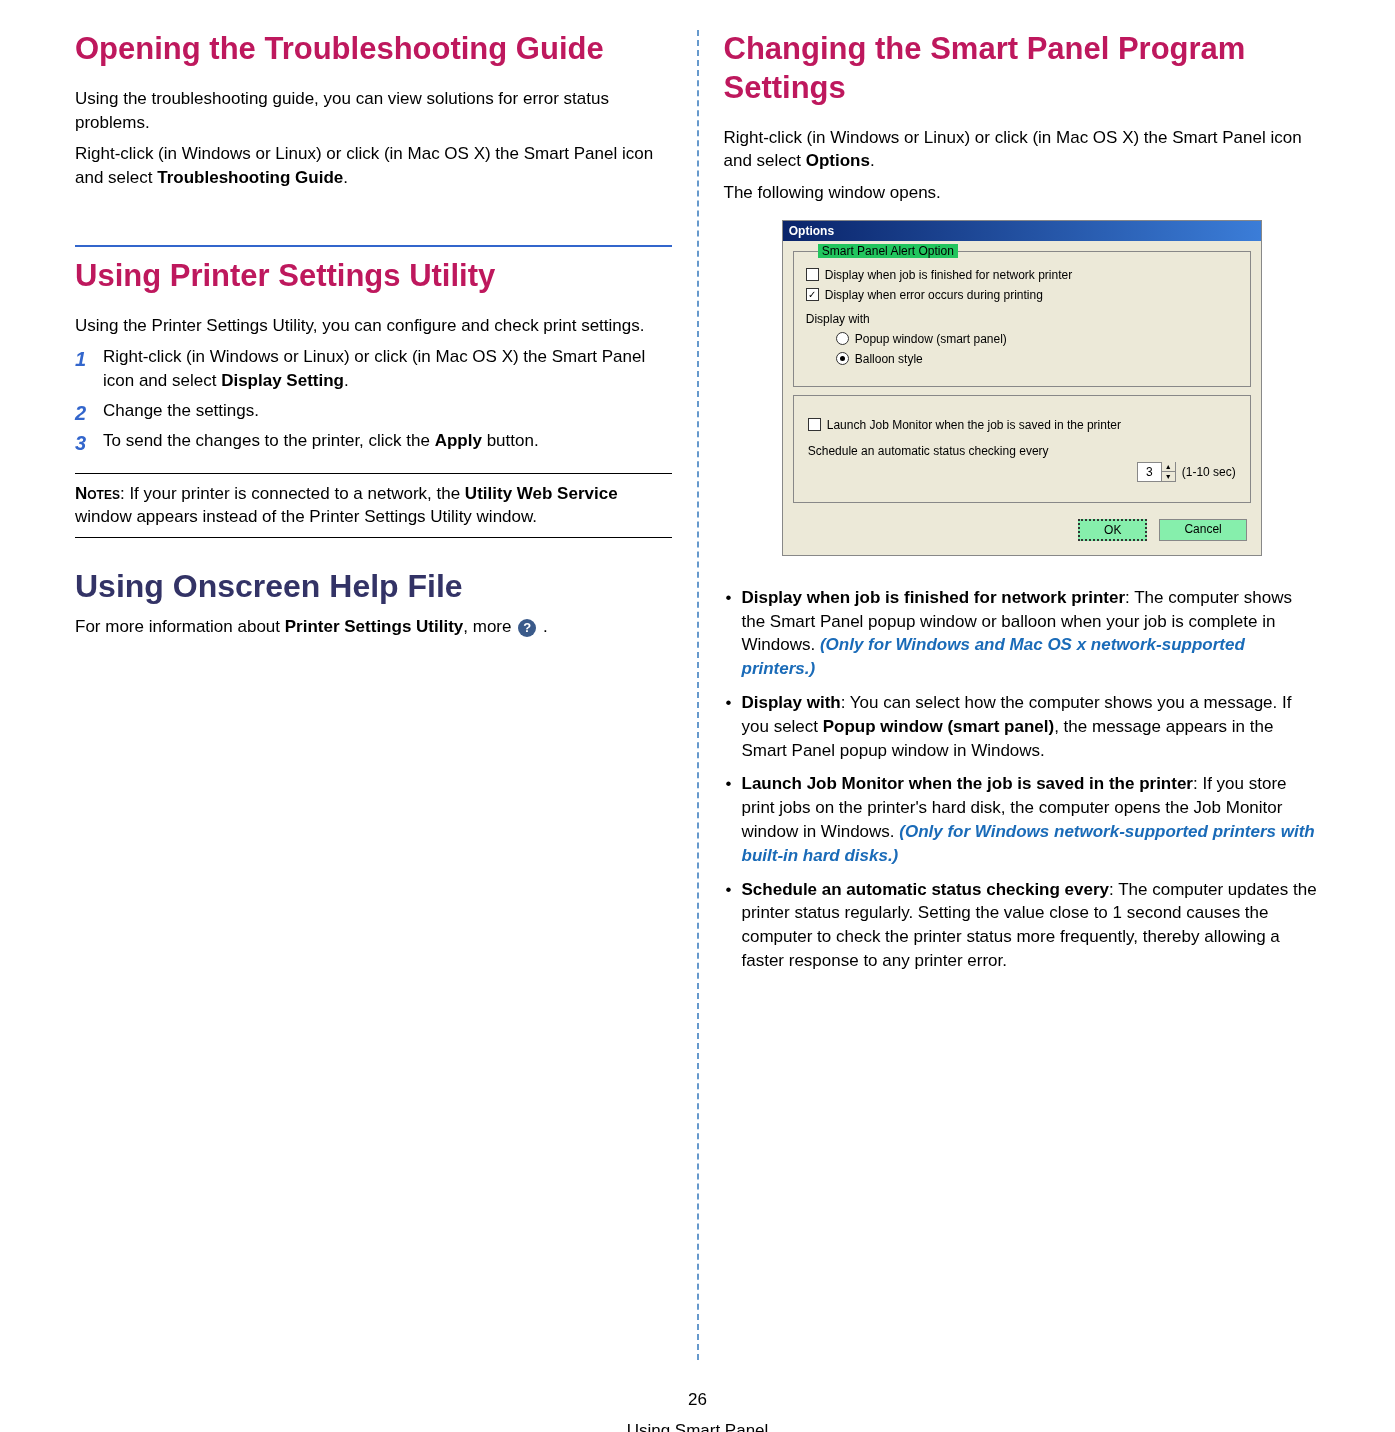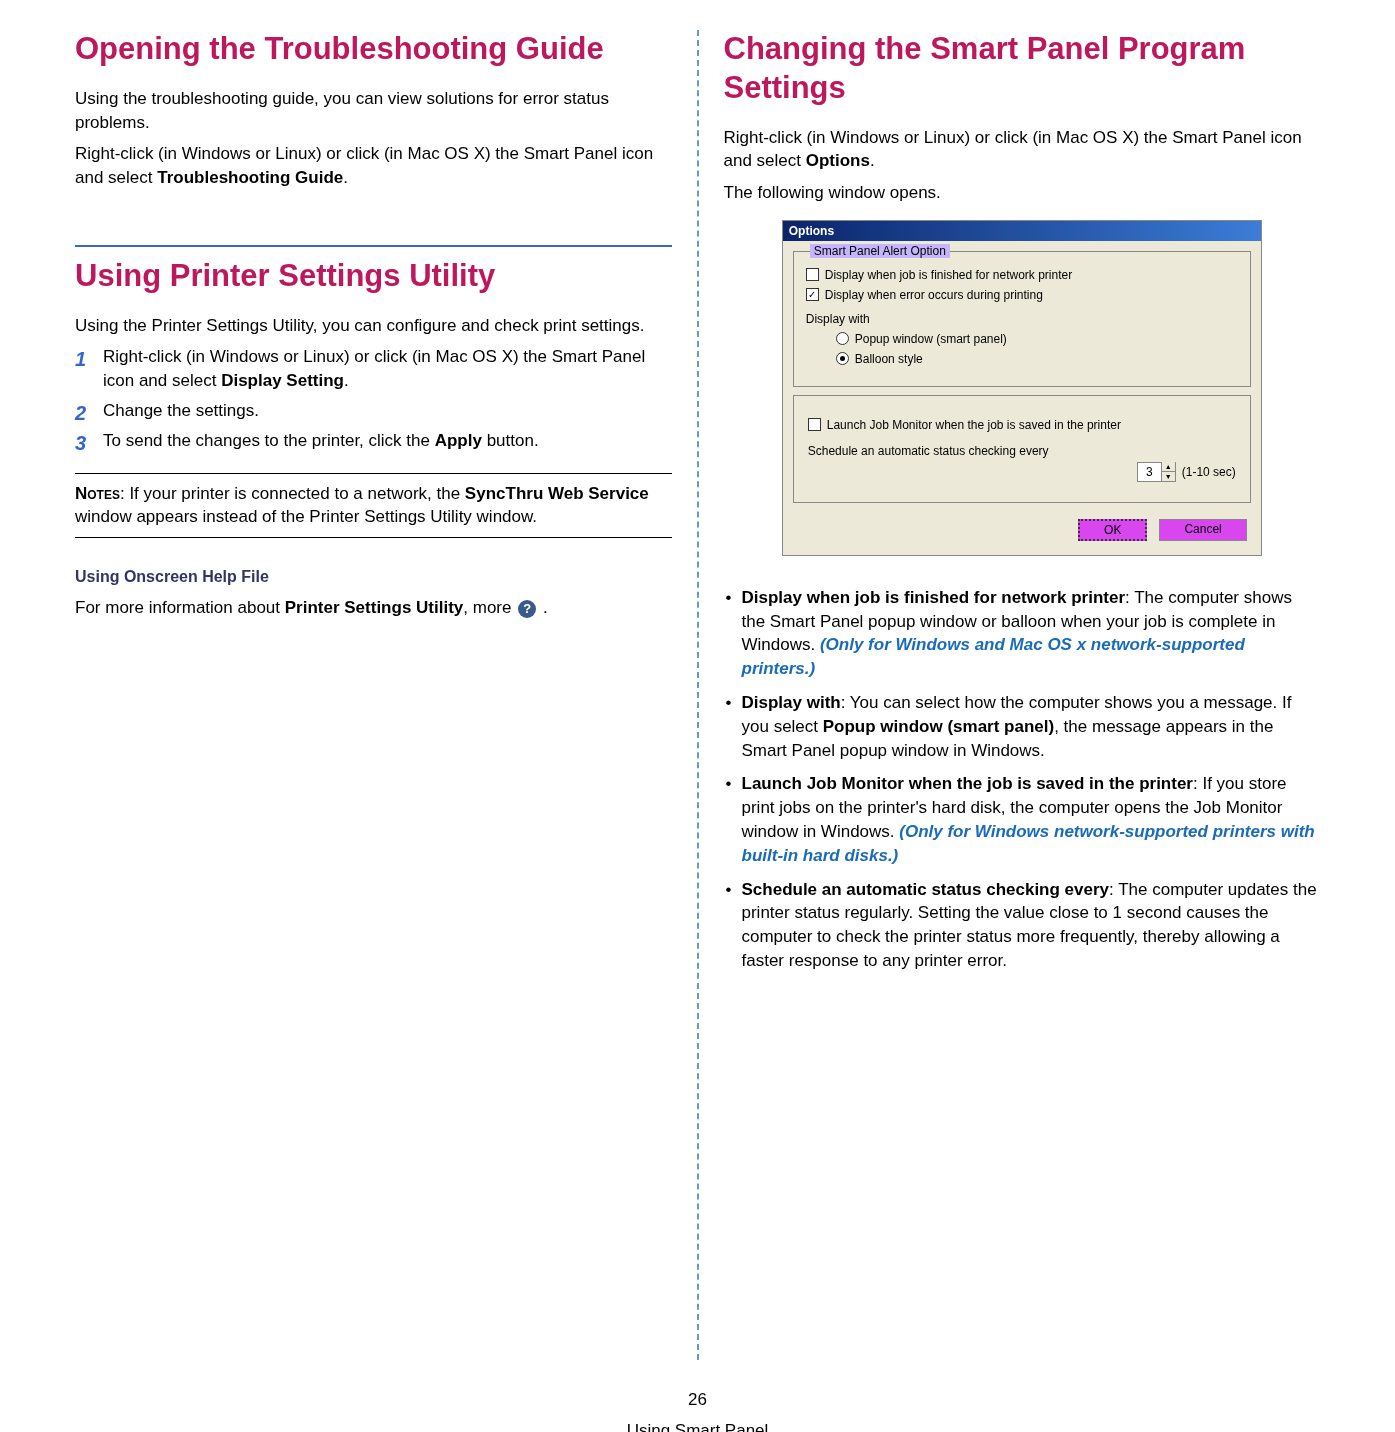--- a/index.html
+++ b/index.html
@@ -67,21 +67,21 @@
       border-top: 1px solid #000;
       margin: 20px 0 8px 0;
     }
     .hr-thin-bottom {
       border-top: 1px solid #000;
       margin: 8px 0 30px 0;
     }
     .notes-label { font-variant: small-caps; font-weight: bold; }
     h2.subhead {
       color: #333366;
-      font-size: 16px;
+      font-size: 32px;
       font-weight: bold;
       margin-bottom: 10px;
       margin-top: 30px;
     }
     .help-icon {
       display: inline-flex;
       width: 18px;
       height: 18px;
       background: #3a5a8a;
       border-radius: 50%;
@@ -112,22 +112,22 @@
     .dialog-body { padding: 10px; }
     .fieldset {
       border: 1px solid #888;
       padding: 10px 12px 14px 12px;
       margin-bottom: 8px;
       position: relative;
     }
     .legend {
       position: absolute;
       top: -8px;
-      left: 16px;
-      background: #c4b5fd;
+      left: 24px;
+      background: #22c55e;
       padding: 0 4px;
       font-size: 12px;
     }
     .checkbox-row, .radio-row {
       display: flex;
       align-items: center;
       gap: 6px;
       margin: 6px 0;
     }
     .checkbox, .radio {
@@ -170,21 +170,21 @@
     .spinner-btns span:last-child { border-bottom: none; }
     .range-txt { font-size: 12px; margin-left: 6px; }
     .button-row {
       display: flex;
       justify-content: flex-end;
       gap: 12px;
       padding: 8px 4px 4px 4px;
     }
     .dlg-btn {
       border: 2px dotted #333;
-      background: #d946ef;
+      background: #86efac;
       padding: 2px 24px;
       font-size: 12px;
     }
     .dlg-btn.plain { border: 1px solid #888; }
     
     ul.bullet {
       list-style: none;
       padding: 0;
     }
     ul.bullet li {
@@ -243,21 +243,21 @@
         <span>Change the settings.</span>
       </li>
       <li>
         <span class="num-marker">3</span>
         <span>To send the changes to the printer, click the </span><span class="bold">Apply</span><span> button.</span>
       </li>
     </ol>
 
     <div class="hr-thin"></div>
     <p class="body-text">
-      <span class="notes-label">Notes</span><span>: If your printer is connected to a network, the </span><span class="bold">SyncThru Web Service</span><span> window appears instead of the Printer Settings Utility window.</span>
+      <span class="notes-label">Notes</span><span>: If your printer is connected to a network, the </span><span class="bold">Utility Web Service</span><span> window appears instead of the Printer Settings Utility window.</span>
     </p>
     <div class="hr-thin-bottom"></div>
 
     <h2 class="subhead">Using Onscreen Help File</h2>
     <p class="body-text">
       <span>For more information about </span><span class="bold">Printer Settings Utility</span><span>, more </span><span class="help-icon">?</span><span> .</span>
     </p>
   </div>
 
   <div class="column">

